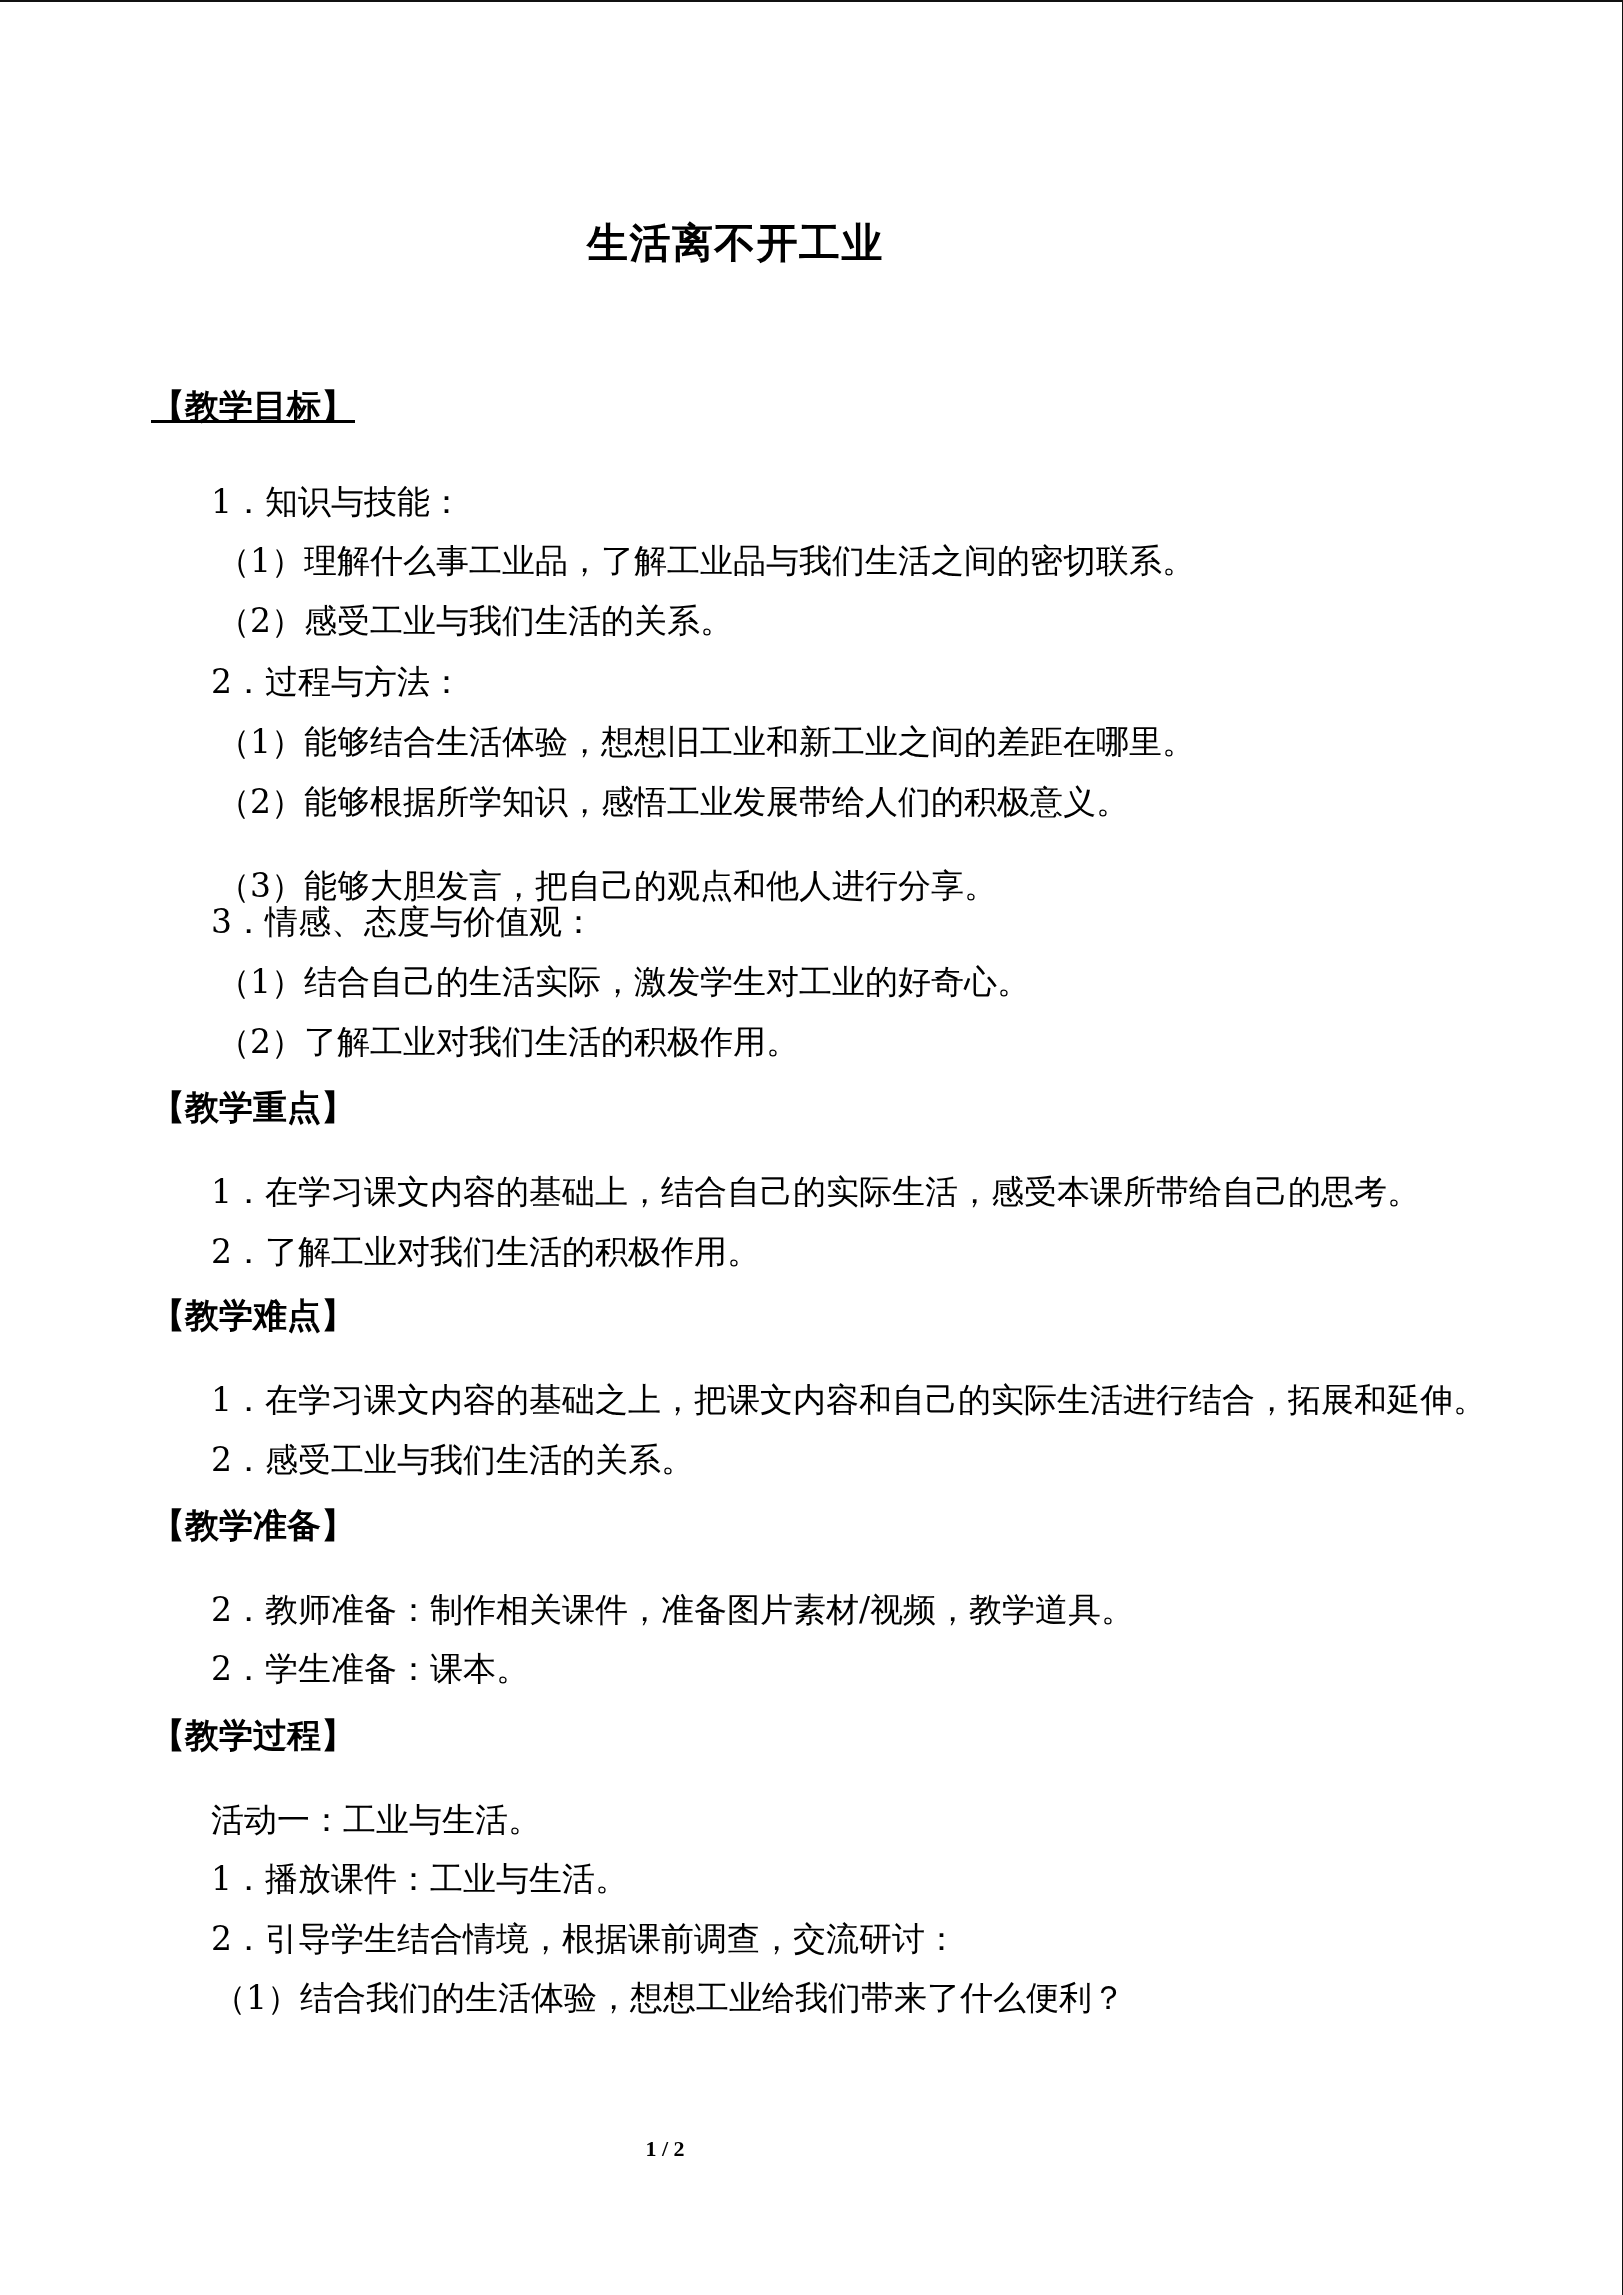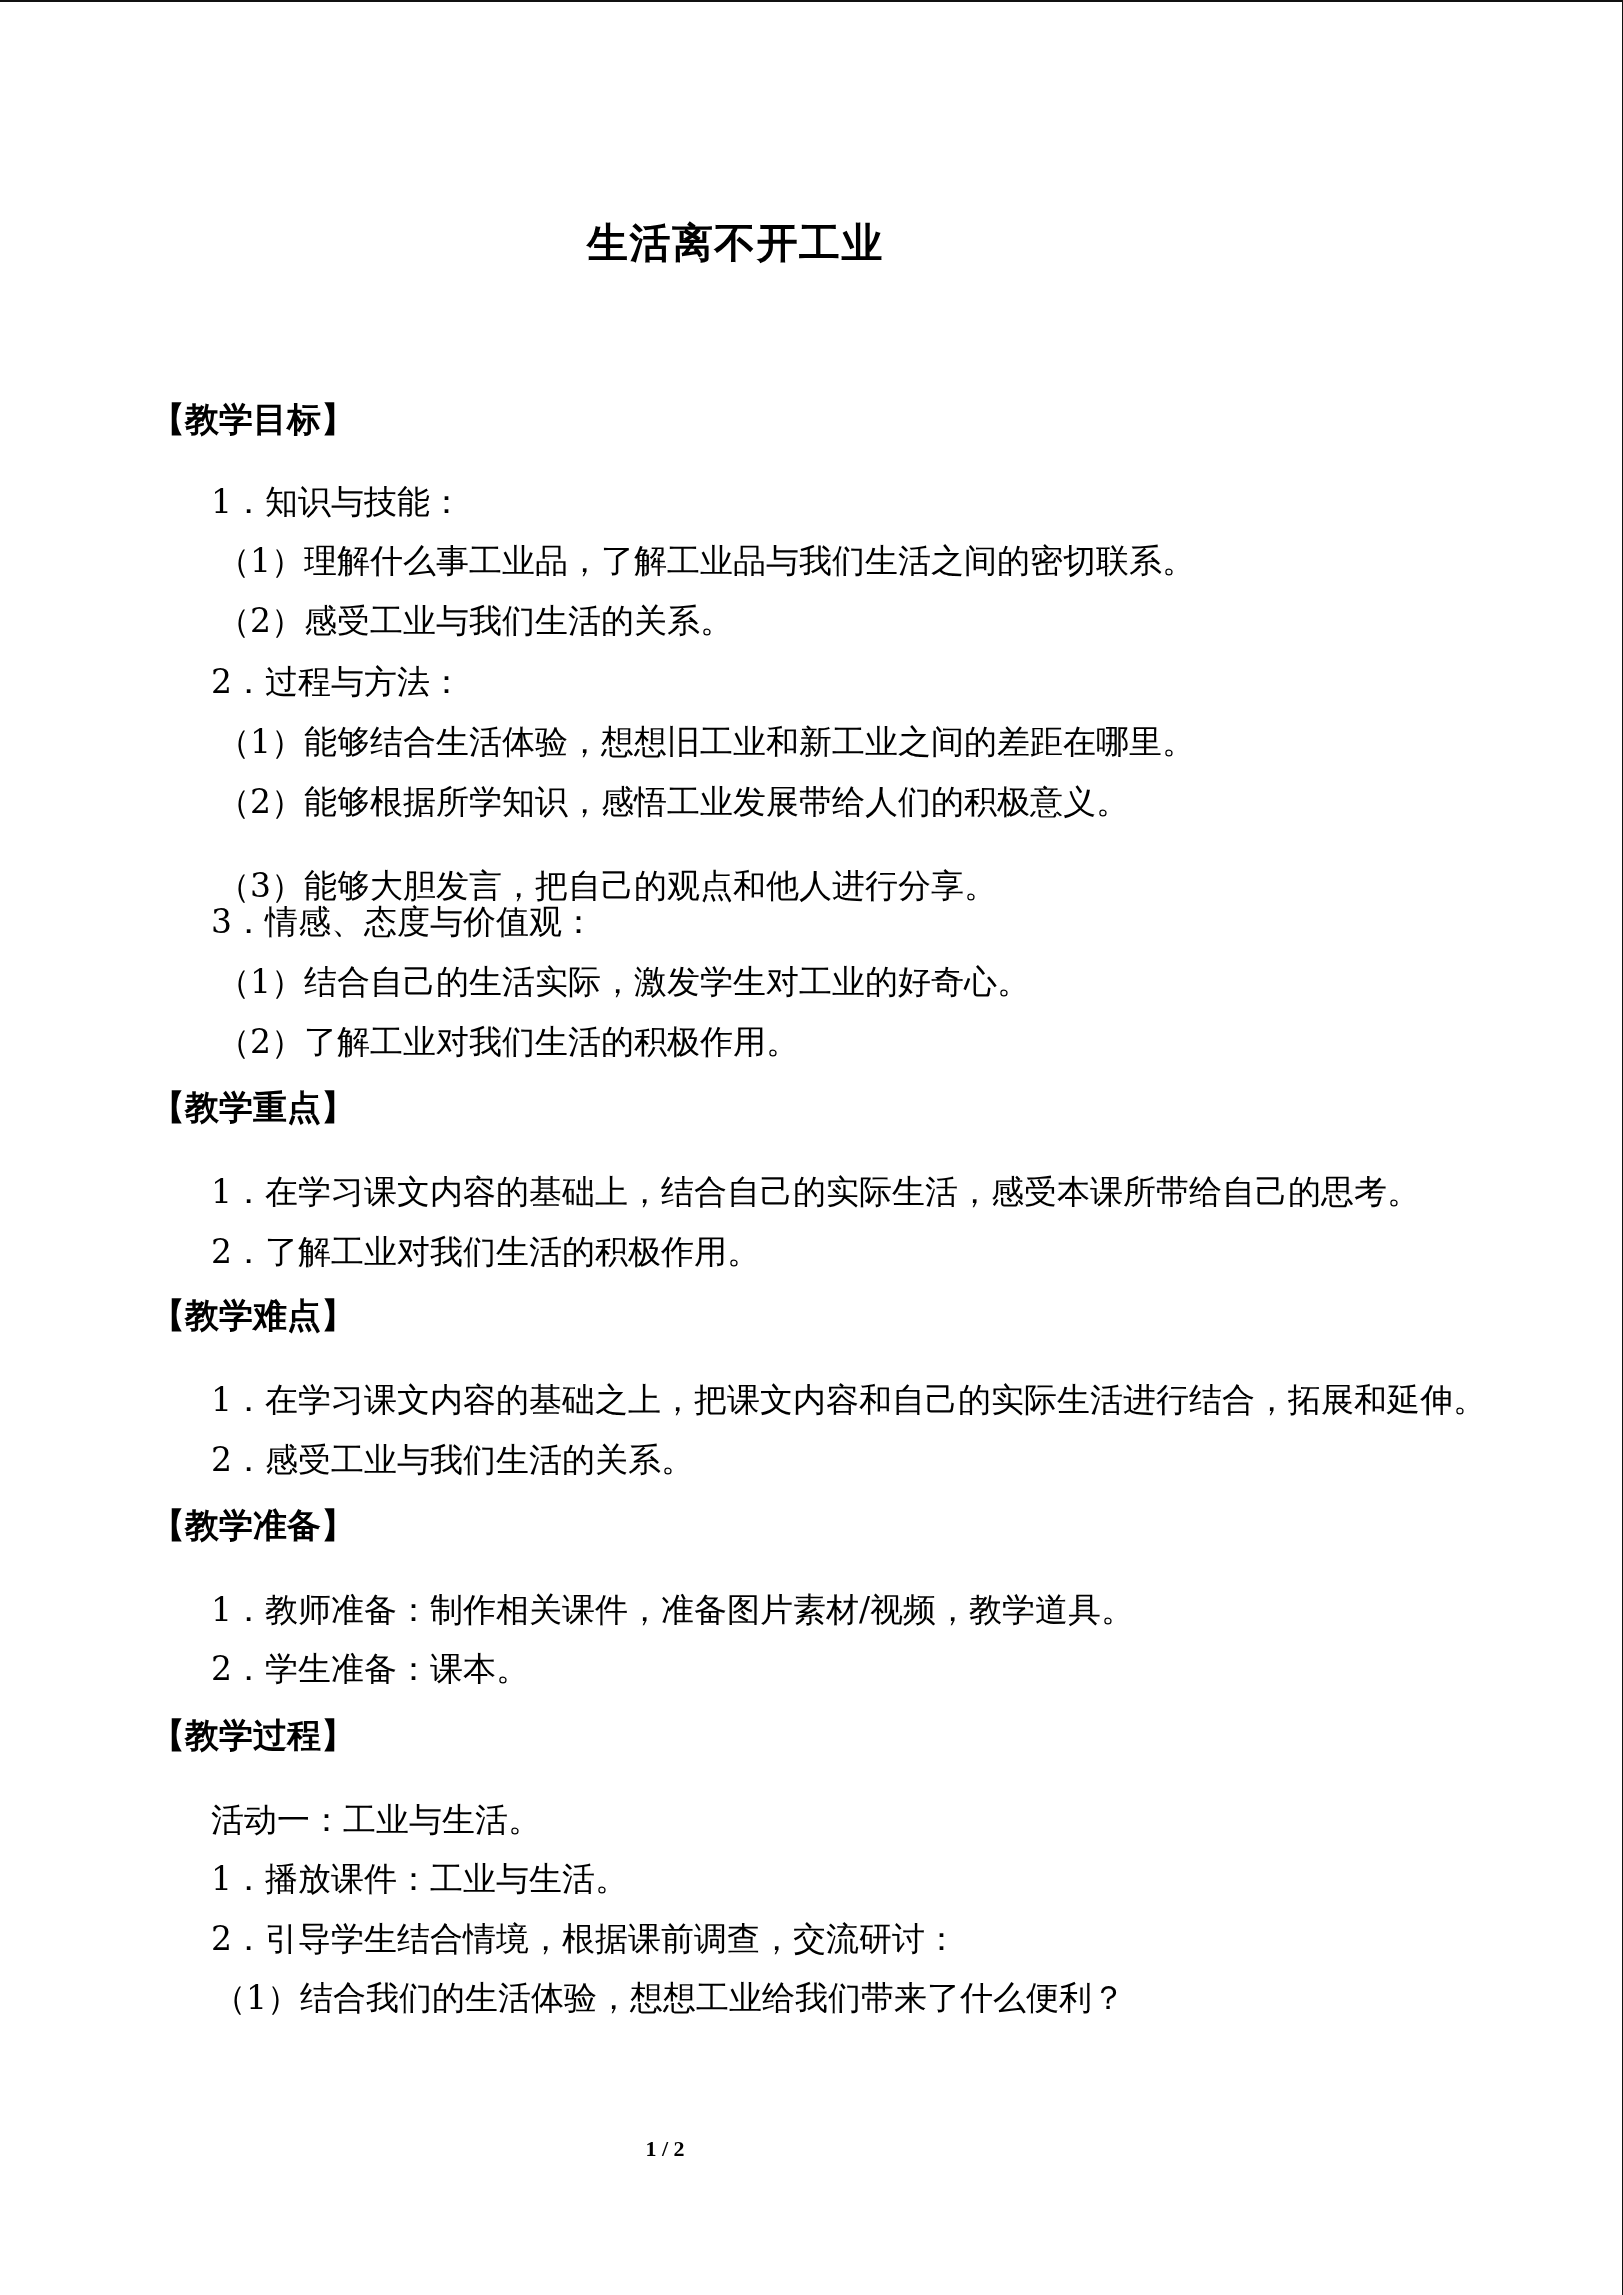--- a/index.html
+++ b/index.html
@@ -69,42 +69,42 @@
   }
 </style>
 </head>
 <body>
 
 <div class="page-frame-top"></div>
 <div class="page-frame-right"></div>
 
 <div class="title" style="top:217px;">生活离不开工业</div>
 
-<div class="heading" style="top:399px;">【教学目标】</div>
+<div class="heading" style="top:386px;text-decoration:underline;">【教学目标】</div>
 <div class="line lvl1" style="top:483px;">1．知识与技能：</div>
 <div class="line lvl2" style="top:542px;">（1）理解什么事工业品，了解工业品与我们生活之间的密切联系。</div>
 <div class="line lvl2" style="top:602px;">（2）感受工业与我们生活的关系。</div>
 <div class="line lvl1" style="top:663px;">2．过程与方法：</div>
 <div class="line lvl2" style="top:723px;">（1）能够结合生活体验，想想旧工业和新工业之间的差距在哪里。</div>
 <div class="line lvl2" style="top:783px;">（2）能够根据所学知识，感悟工业发展带给人们的积极意义。</div>
 <div class="line lvl2" style="top:843px;margin-top:24px;">（3）能够大胆发言，把自己的观点和他人进行分享。</div>
 <div class="line lvl1" style="top:903px;">3．情感、态度与价值观：</div>
 <div class="line lvl2" style="top:963px;">（1）结合自己的生活实际，激发学生对工业的好奇心。</div>
 <div class="line lvl2" style="top:1023px;">（2）了解工业对我们生活的积极作用。</div>
 
 <div class="heading" style="top:1087px;">【教学重点】</div>
 <div class="line lvl1" style="top:1173px;">1．在学习课文内容的基础上，结合自己的实际生活，感受本课所带给自己的思考。</div>
 <div class="line lvl1" style="top:1233px;">2．了解工业对我们生活的积极作用。</div>
 
 <div class="heading" style="top:1295px;">【教学难点】</div>
 <div class="line lvl1" style="top:1381px;">1．在学习课文内容的基础之上，把课文内容和自己的实际生活进行结合，拓展和延伸。</div>
 <div class="line lvl1" style="top:1441px;">2．感受工业与我们生活的关系。</div>
 
 <div class="heading" style="top:1505px;">【教学准备】</div>
-<div class="line lvl1" style="top:1591px;">1．教师准备：制作相关课件，准备图片素材/视频，教学道具。</div>
+<div class="line lvl1" style="top:1591px;">2．教师准备：制作相关课件，准备图片素材/视频，教学道具。</div>
 <div class="line lvl1" style="top:1650px;">2．学生准备：课本。</div>
 
 <div class="heading" style="top:1715px;">【教学过程】</div>
 <div class="line lvl1" style="top:1801px;">活动一：工业与生活。</div>
 <div class="line lvl1" style="top:1860px;">1．播放课件：工业与生活。</div>
 <div class="line lvl1" style="top:1920px;">2．引导学生结合情境，根据课前调查，交流研讨：</div>
 <div class="line lvl2b" style="top:1979px;">（1）结合我们的生活体验，想想工业给我们带来了什么便利？</div>
 
 <div class="page-number">1 / 2</div>
 

